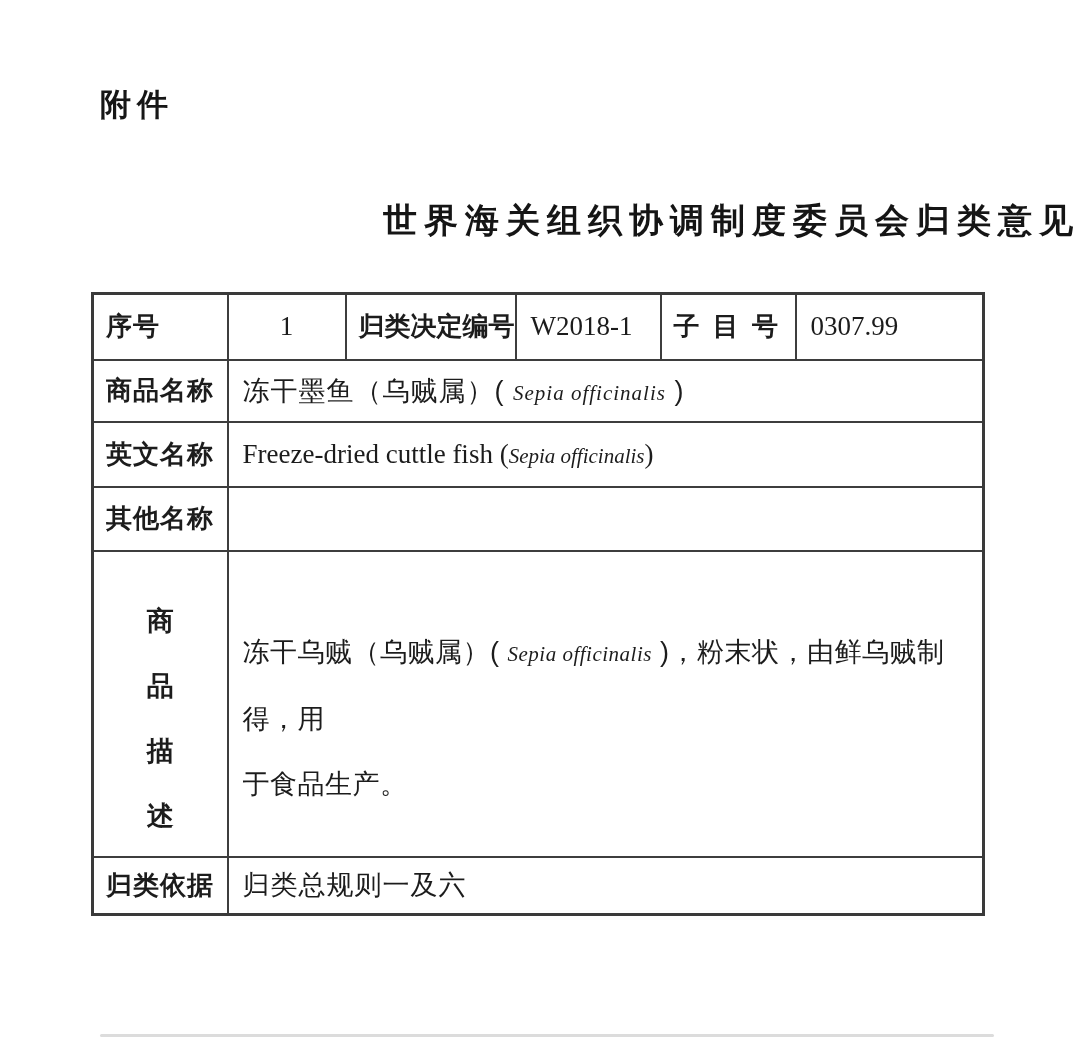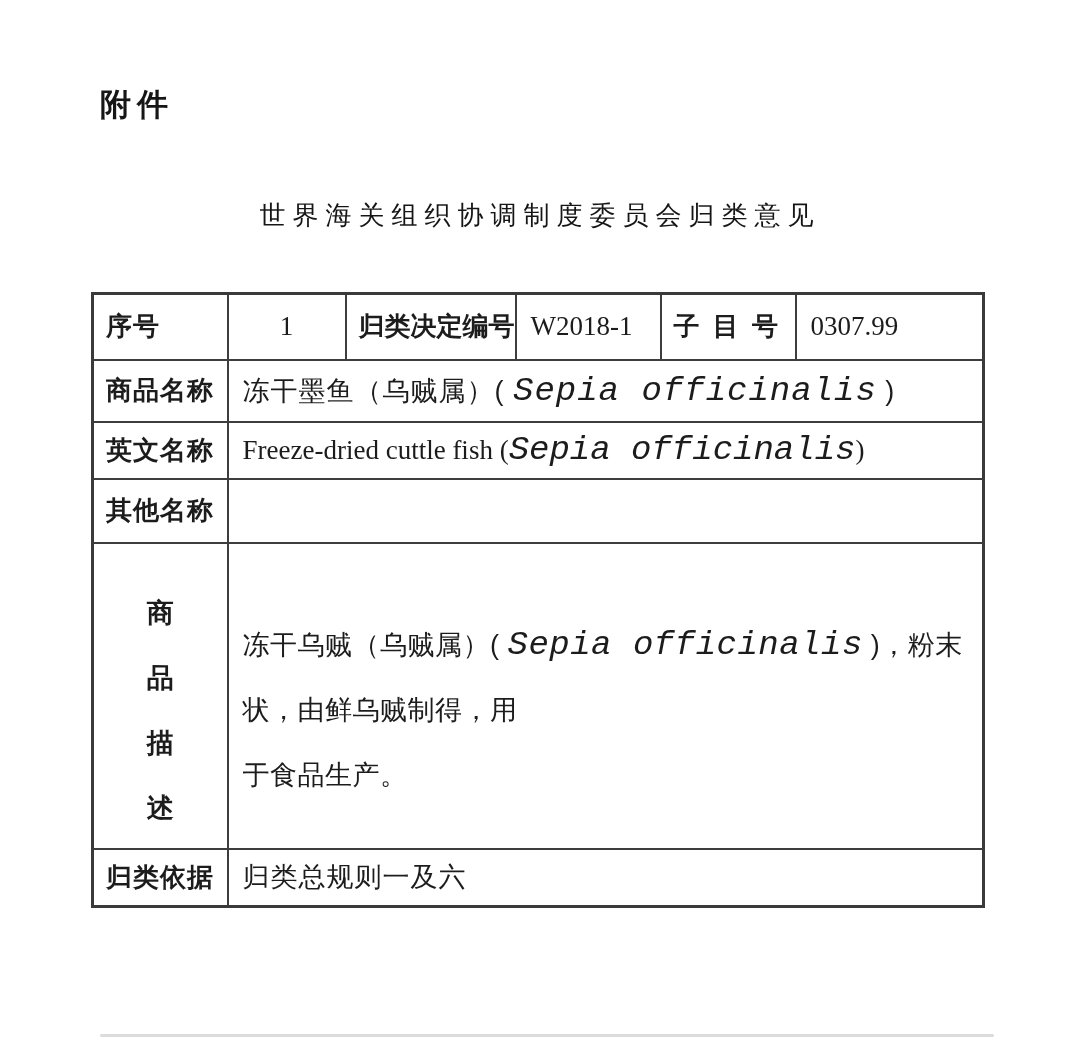--- a/index.html
+++ b/index.html
@@ -19,23 +19,23 @@
     font-size: 31px;
     font-weight: bold;
     letter-spacing: 6px;
     color: #161616;
   }
 
   .doc-title {
     position: absolute;
     left: 0; top: 198px;
     width: 1080px;
-    text-align: center;
-    font-size: 26px;
-    font-weight: normal;
+    text-align: right;
+    font-size: 34px;
+    font-weight: bold;
     letter-spacing: 7px;
     color: #151515;
   }
 
   table.opinion-table {
     position: absolute;
     left: 91px; top: 292px;
     width: 891px;
     border-collapse: collapse;
     table-layout: fixed;
@@ -43,36 +43,36 @@
     font-size: 26px;
     color: #1c1c1c;
   }
   .opinion-table td {
     border: 2px solid #3d3d3d;
     vertical-align: middle;
     overflow: hidden;
   }
   .row-1 { height: 66px; }
   .row-2 { height: 62px; }
-  .row-3 { height: 57px; }
+  .row-3 { height: 65px; }
   .row-4 { height: 64px; }
   .row-5 { height: 306px; }
   .row-6 { height: 58px; }
 
   .label-cell {
     font-weight: 600;
     padding-left: 12px;
     letter-spacing: 1px;
     white-space: nowrap;
   }
   .center-cell { text-align: center; }
   .value-cell { padding-left: 14px; padding-right: 6px; white-space: nowrap; }
 
   .serif { font-family: "Liberation Serif", serif; font-size: 27px; }
-  .latin-italic { font-family: Liberation Mono, monospace; font-style: italic; font-size: 34px; text-align: right; }
+  .latin-italic { font-family: Liberation Serif, serif; font-style: italic; font-size: 21px; text-align: right; }
 
   .cn-text { font-size: 27px; letter-spacing: 1px; }
 
   .desc-label-cell { vertical-align: top; }
   .desc-label {
     display: flex;
     flex-direction: column;
     align-items: center;
     padding-top: 30px;
   }

